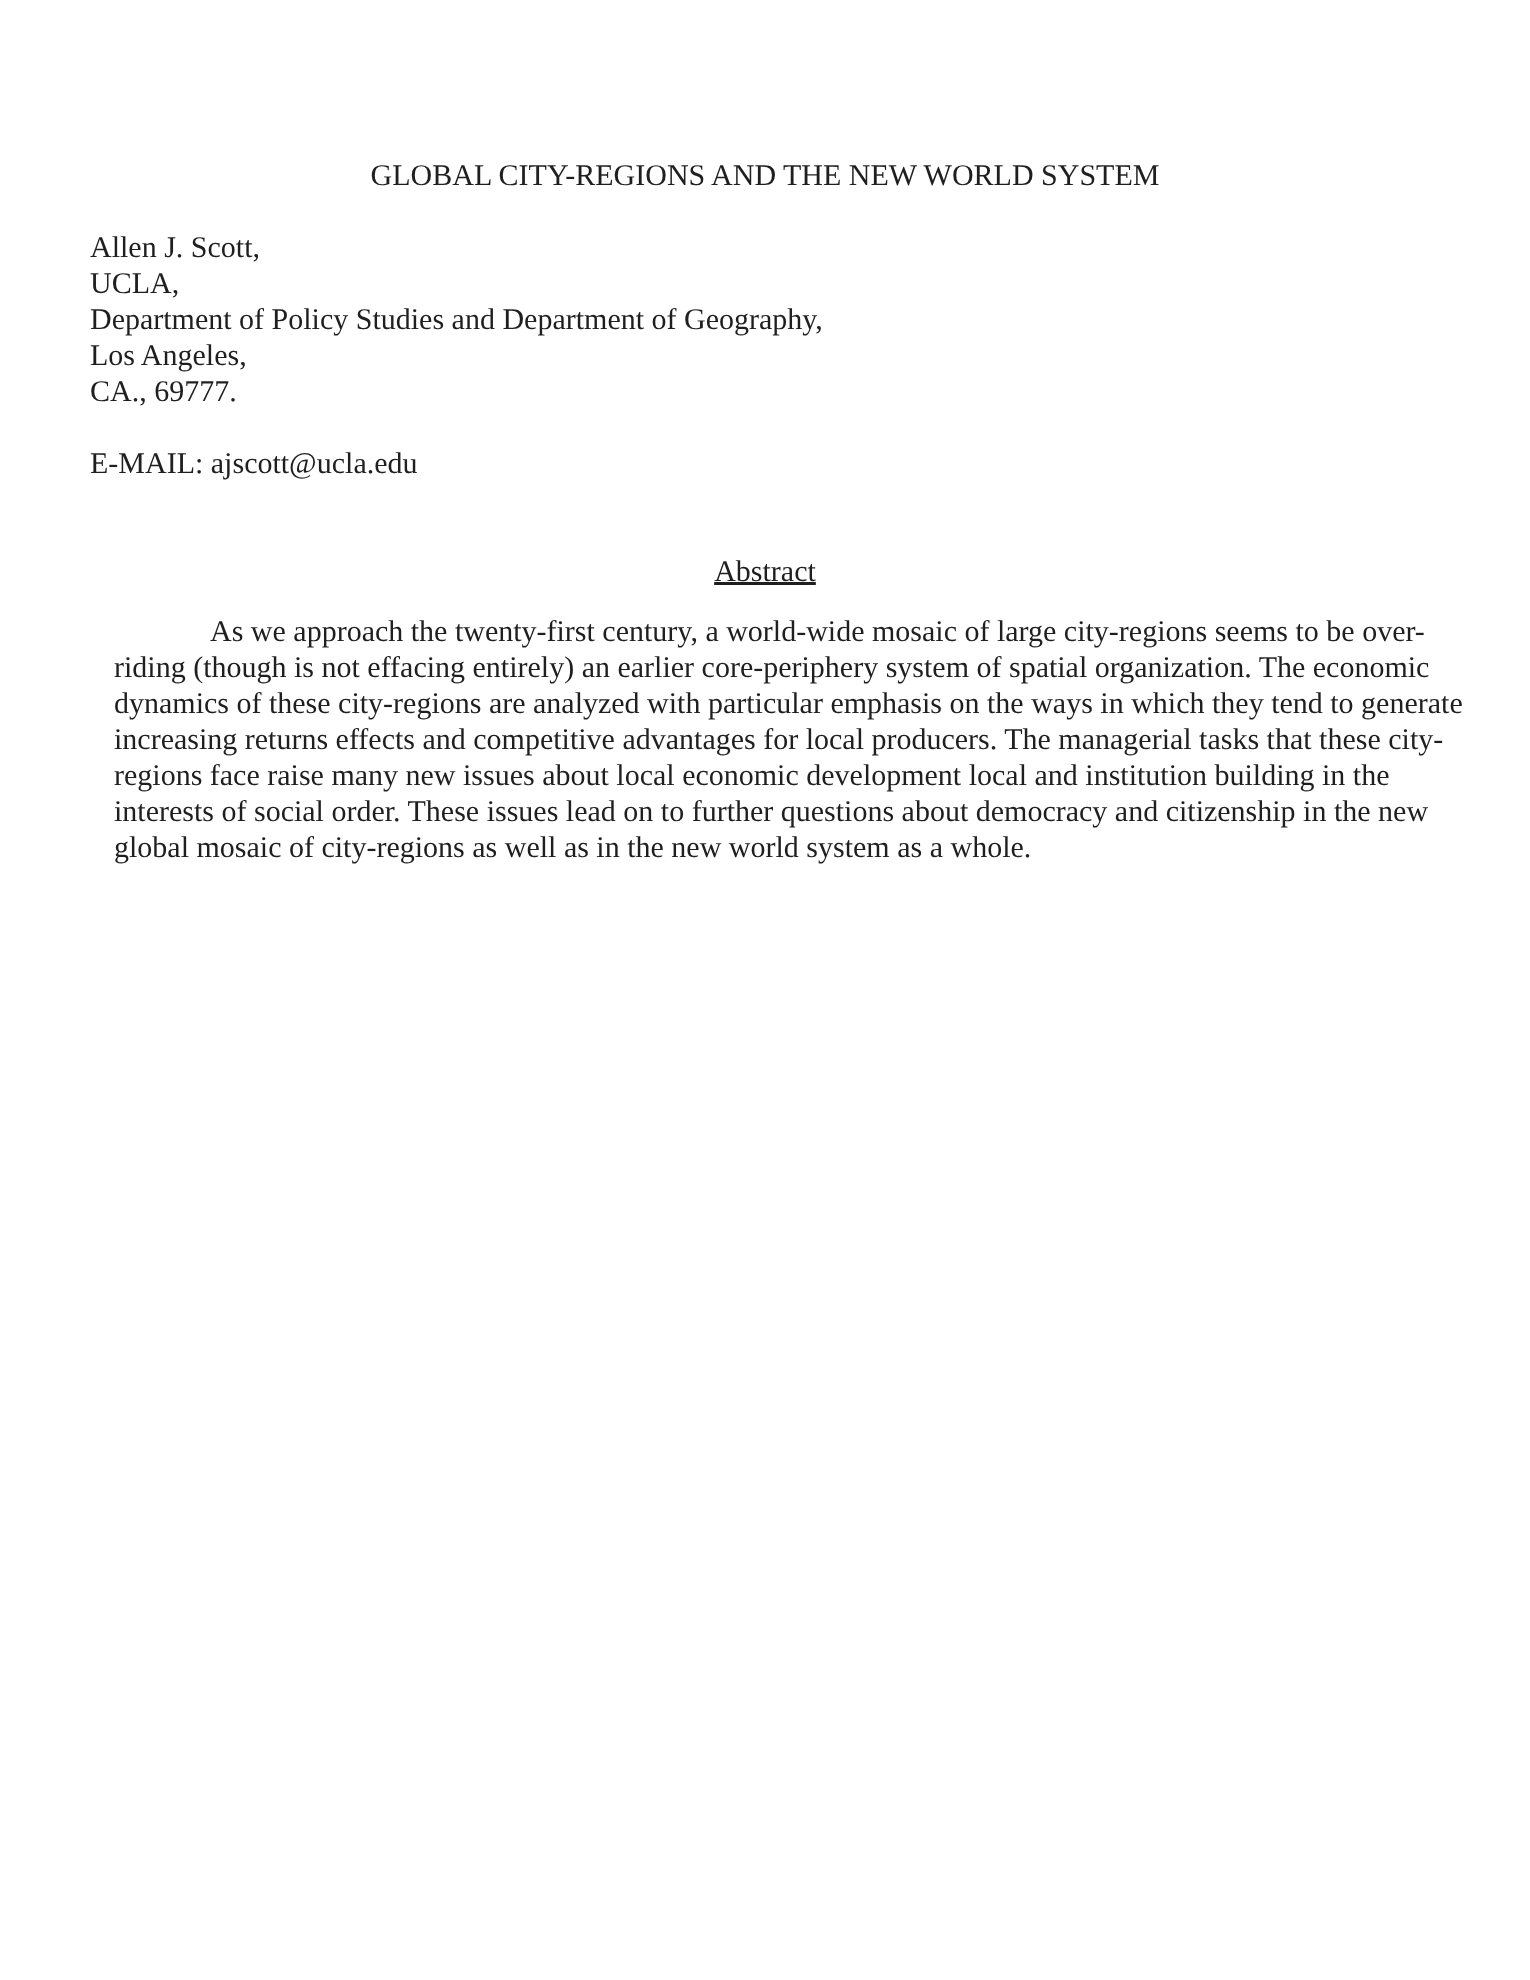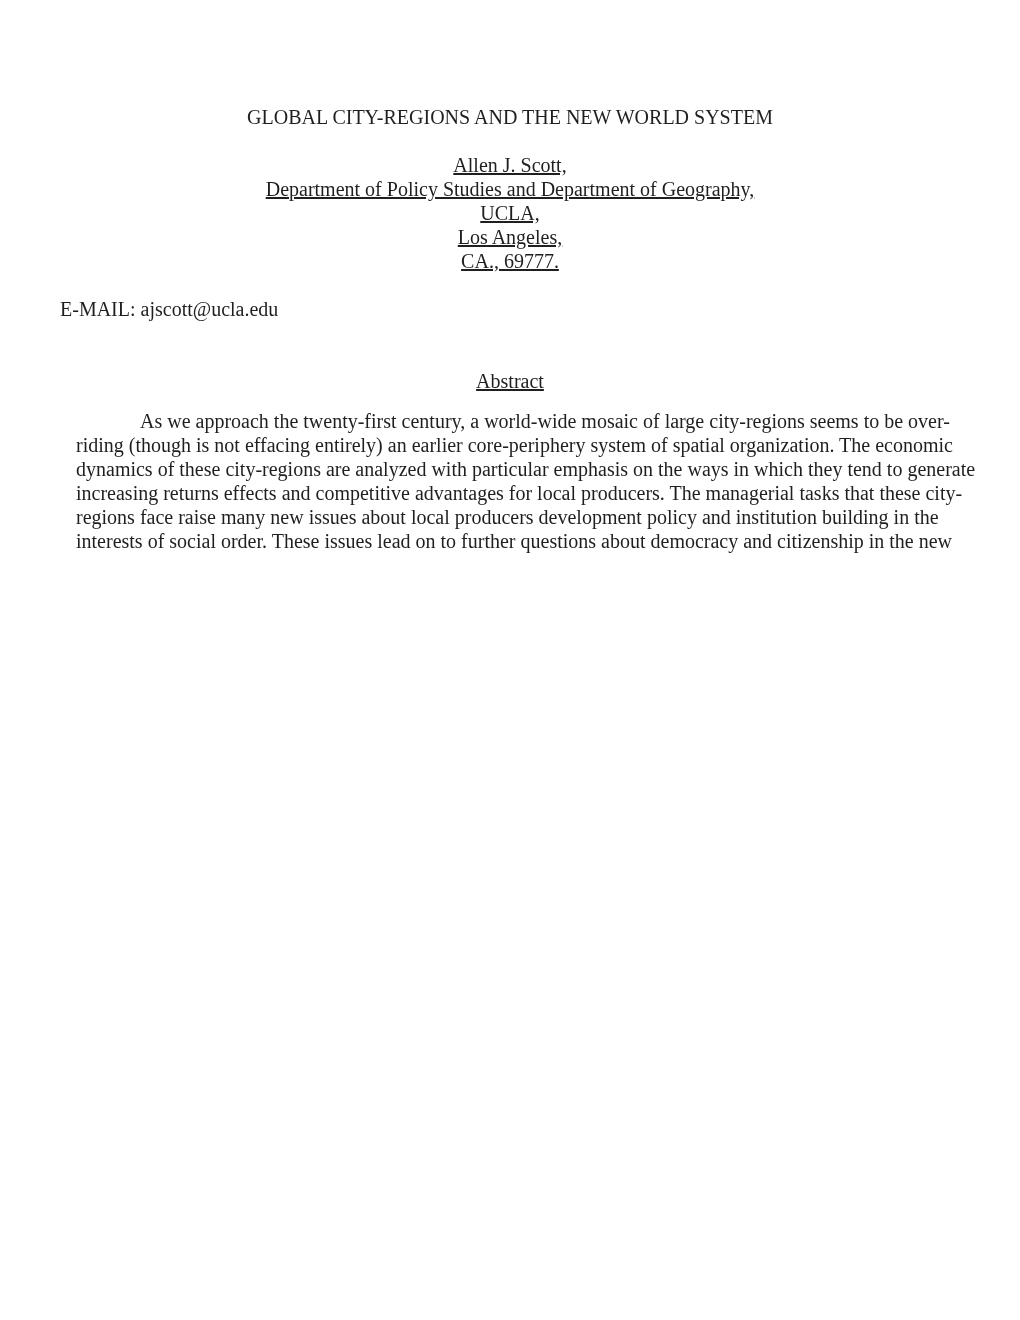--- a/index.html
+++ b/index.html
@@ -21,23 +21,21 @@
     overflow: hidden;
   }
   .title {
     font-size: 20px;
     font-weight: normal;
     text-align: center;
     white-space: nowrap;
     margin: 0 0 24px 0;
   }
   .author-block {
-    text-align: center;
     margin: 0 0 24px 0;
-    text-decoration: underline;
   }
   .author-block .line {
     white-space: nowrap;
   }
   .email-line {
     text-align: left;
     white-space: nowrap;
     margin: 0 0 48px 0;
   }
   .abstract-heading {
@@ -59,34 +57,35 @@
 </style>
 </head>
 <body>
 
 <div class="page">
 
   <h1 class="title">GLOBAL CITY-REGIONS AND THE NEW WORLD SYSTEM</h1>
 
   <div class="author-block">
     <div class="line">Allen J. Scott,</div>
+    <div class="line">UCLA,</div>
     <div class="line">Department of Policy Studies and Department of Geography,</div>
-    <div class="line">UCLA,</div>
     <div class="line">Los Angeles,</div>
     <div class="line">CA., 69777.</div>
   </div>
 
   <div class="email-line">E-MAIL: ajscott@ucla.edu</div>
 
   <div class="abstract-heading">
     <span class="underlined">Abstract</span>
   </div>
 
   <div class="abstract-body">
     <div class="para-line first">As we approach the twenty-first century, a world-wide mosaic of large city-regions seems to be over-</div>
     <div class="para-line">riding (though is not effacing entirely) an earlier core-periphery system of spatial organization. The economic</div>
     <div class="para-line">dynamics of these city-regions are analyzed with particular emphasis on the ways in which they tend to generate</div>
     <div class="para-line">increasing returns effects and competitive advantages for local producers. The managerial tasks that these city-</div>
-    <div class="para-line">regions face raise many new issues about local producers development policy and institution building in the</div>
+    <div class="para-line">regions face raise many new issues about local economic development local and institution building in the</div>
     <div class="para-line">interests of social order. These issues lead on to further questions about democracy and citizenship in the new</div>
+    <div class="para-line">global mosaic of city-regions as well as in the new world system as a whole.</div>
   </div>
 
 </div>
 
 </body></html>

